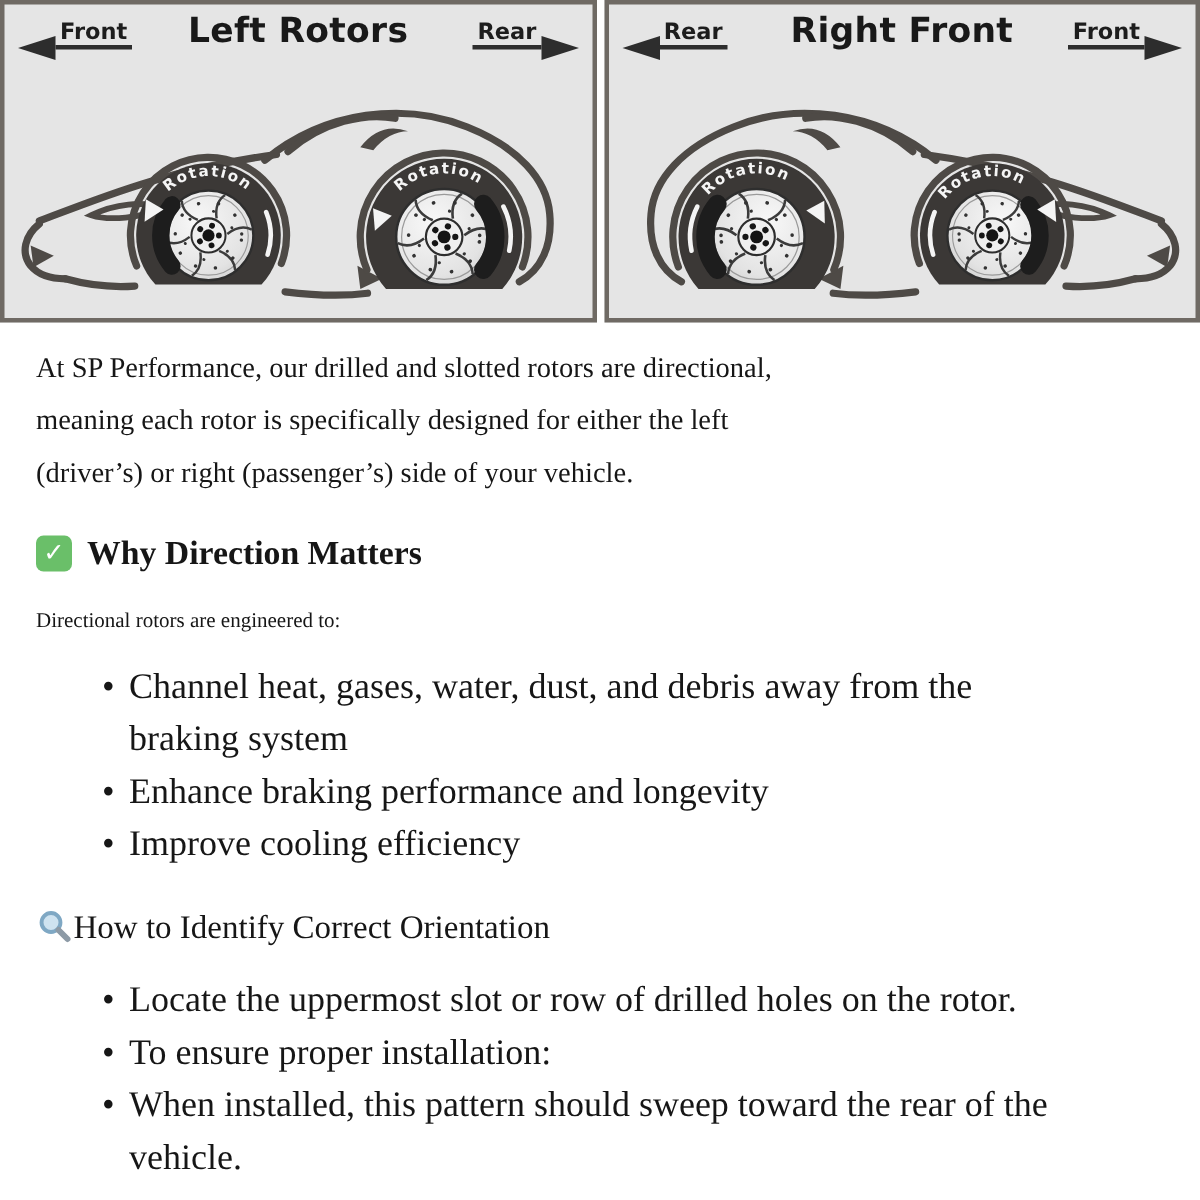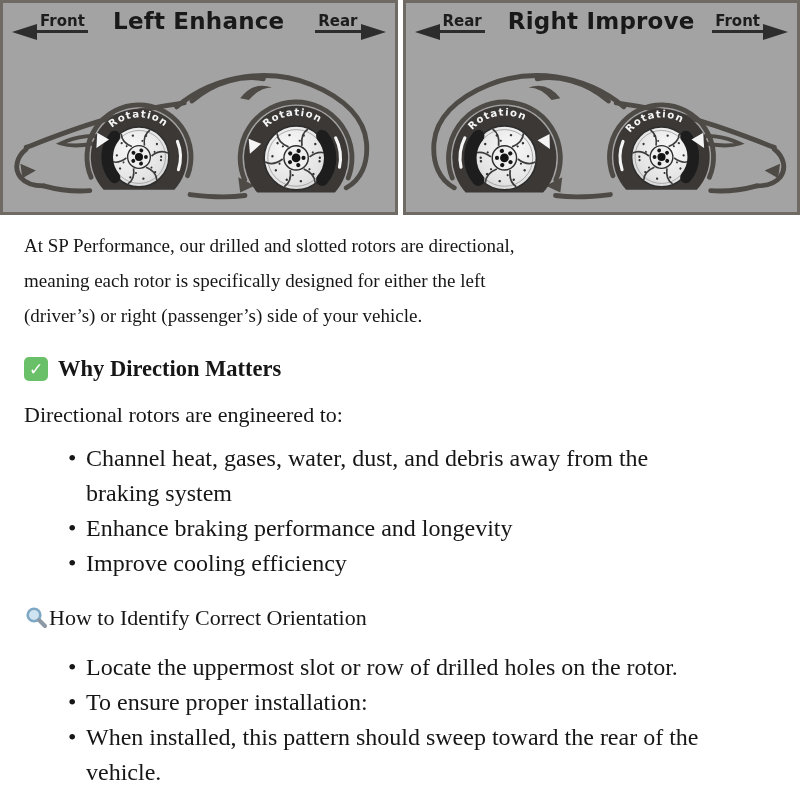--- a/index.html
+++ b/index.html
@@ -1,62 +1,62 @@
 <!DOCTYPE html>
 <html><head>
 <meta charset="utf-8">
 <style>
   * { margin:0; padding:0; box-sizing:border-box; }
   html,body { background:#ffffff; width:800px; }
   body { font-family:"Liberation Serif", serif; color:#161616; }
 
   
   .panels { display:flex; gap:5px; height:215px; background:#fff; }
-  .panel { flex:1; border:3px solid #6f6a64; background:#a3a3a3; position:relative; overflow:hidden; }
+  .panel { flex:1; border:3px solid #6f6a64; background:#e5e5e5; position:relative; overflow:hidden; }
   .panel-header { position:relative; height:46px; padding-top:6px; }
   .titles { text-align:center; }
   .panel-title { font:800 23px/25px "DejaVu Sans", sans-serif; color:#191919; letter-spacing:.2px; }
   .panel-subtitle { font:italic 700 13.5px/15px "DejaVu Sans", sans-serif; color:#222; }
   .dirlabel { position:absolute; top:10px; font:700 15px/16px "DejaVu Sans", sans-serif;
               border-bottom:3px solid #2d2d2d; padding:0 3px 1px; color:#1d1d1d; }
   .dirlabel.left { left:34px; }
   .dirlabel.right { right:34px; }
   .tri { position:absolute; width:0; height:0; }
   .tri-left  { left:-25px; bottom:-9.5px; border-top:8px solid transparent; border-bottom:8px solid transparent; border-right:25px solid #2d2d2d; }
   .tri-right { right:-25px; bottom:-9.5px; border-top:8px solid transparent; border-bottom:8px solid transparent; border-left:25px solid #2d2d2d; }
   .car-svg { display:block; width:100%; height:160px; }
   text.rot { font:700 10.5px "DejaVu Sans", sans-serif; fill:#f5f5f5; letter-spacing:1.2px; }
 
   
   .content { padding:0 34px 20px 24px; }
   .intro { margin:13px 0 0; font-size:19px; line-height:35px; white-space:pre-line; }
   .h1 { margin:18px 0 0; font-size:22.5px; line-height:35px; font-weight:700; display:flex; align-items:center; gap:10px; }
   .check { width:24px; height:24px; background:#6abf69; border-radius:5px; color:#fff;
            font:700 17px/24px "DejaVu Sans", sans-serif; text-align:center; flex:0 0 auto; }
-  .lead { margin:11px 0 0; font-size:22px; line-height:35px; }
+  .lead { margin:11px 0 0; font-size:14px; line-height:35px; }
   .h2 { margin:19px 0 0; font-size:22px; line-height:35px; font-weight:400; display:flex; align-items:center; gap:0; }
   .mag { flex:0 0 auto; }
   ul.blist { margin:9px 0 0; padding:0 0 0 44px; list-style:none; }
   ul.blist.second { margin-top:15px; }
   ul.blist li { position:relative; font-size:24px; line-height:35px; padding-left:18px; white-space:pre-line; }
   ul.blist li::before { content:"\2022"; position:absolute; left:0; top:0; }
 </style>
 </head>
 <body>
 
 <div class="panels">
 
   <section class="panel">
     <div class="panel-header">
       <span class="dirlabel left">
         <i class="tri tri-left"></i>
         <span>Front</span>
       </span>
       <div class="titles">
-        <div class="panel-title">Left Enhance</div>
+        <div class="panel-title">Left Rotors</div>
       </div>
       <span class="dirlabel right">
         <span>Rear</span>
         <i class="tri tri-right"></i>
       </span>
     </div>
 
     <svg class="car-svg" viewBox="0 0 390 166" preserveAspectRatio="xMidYMin meet">
       <defs>
         <radialGradient id="rg" cx="38%" cy="35%" r="80%">
@@ -121,21 +121,21 @@
     </svg>
   </section>
 
   <section class="panel">
     <div class="panel-header">
       <span class="dirlabel left">
         <i class="tri tri-left"></i>
         <span>Rear</span>
       </span>
       <div class="titles">
-        <div class="panel-title">Right Improve</div>
+        <div class="panel-title">Right Front</div>
       </div>
       <span class="dirlabel right">
         <span>Front</span>
         <i class="tri tri-right"></i>
       </span>
     </div>
 
     <svg class="car-svg" viewBox="0 0 390 166" preserveAspectRatio="xMidYMin meet">
       <defs>
         <path id="tpRL" d="M 55.9,91 A 44,44 0 0 1 127.7,84.7" fill="none"></path>

